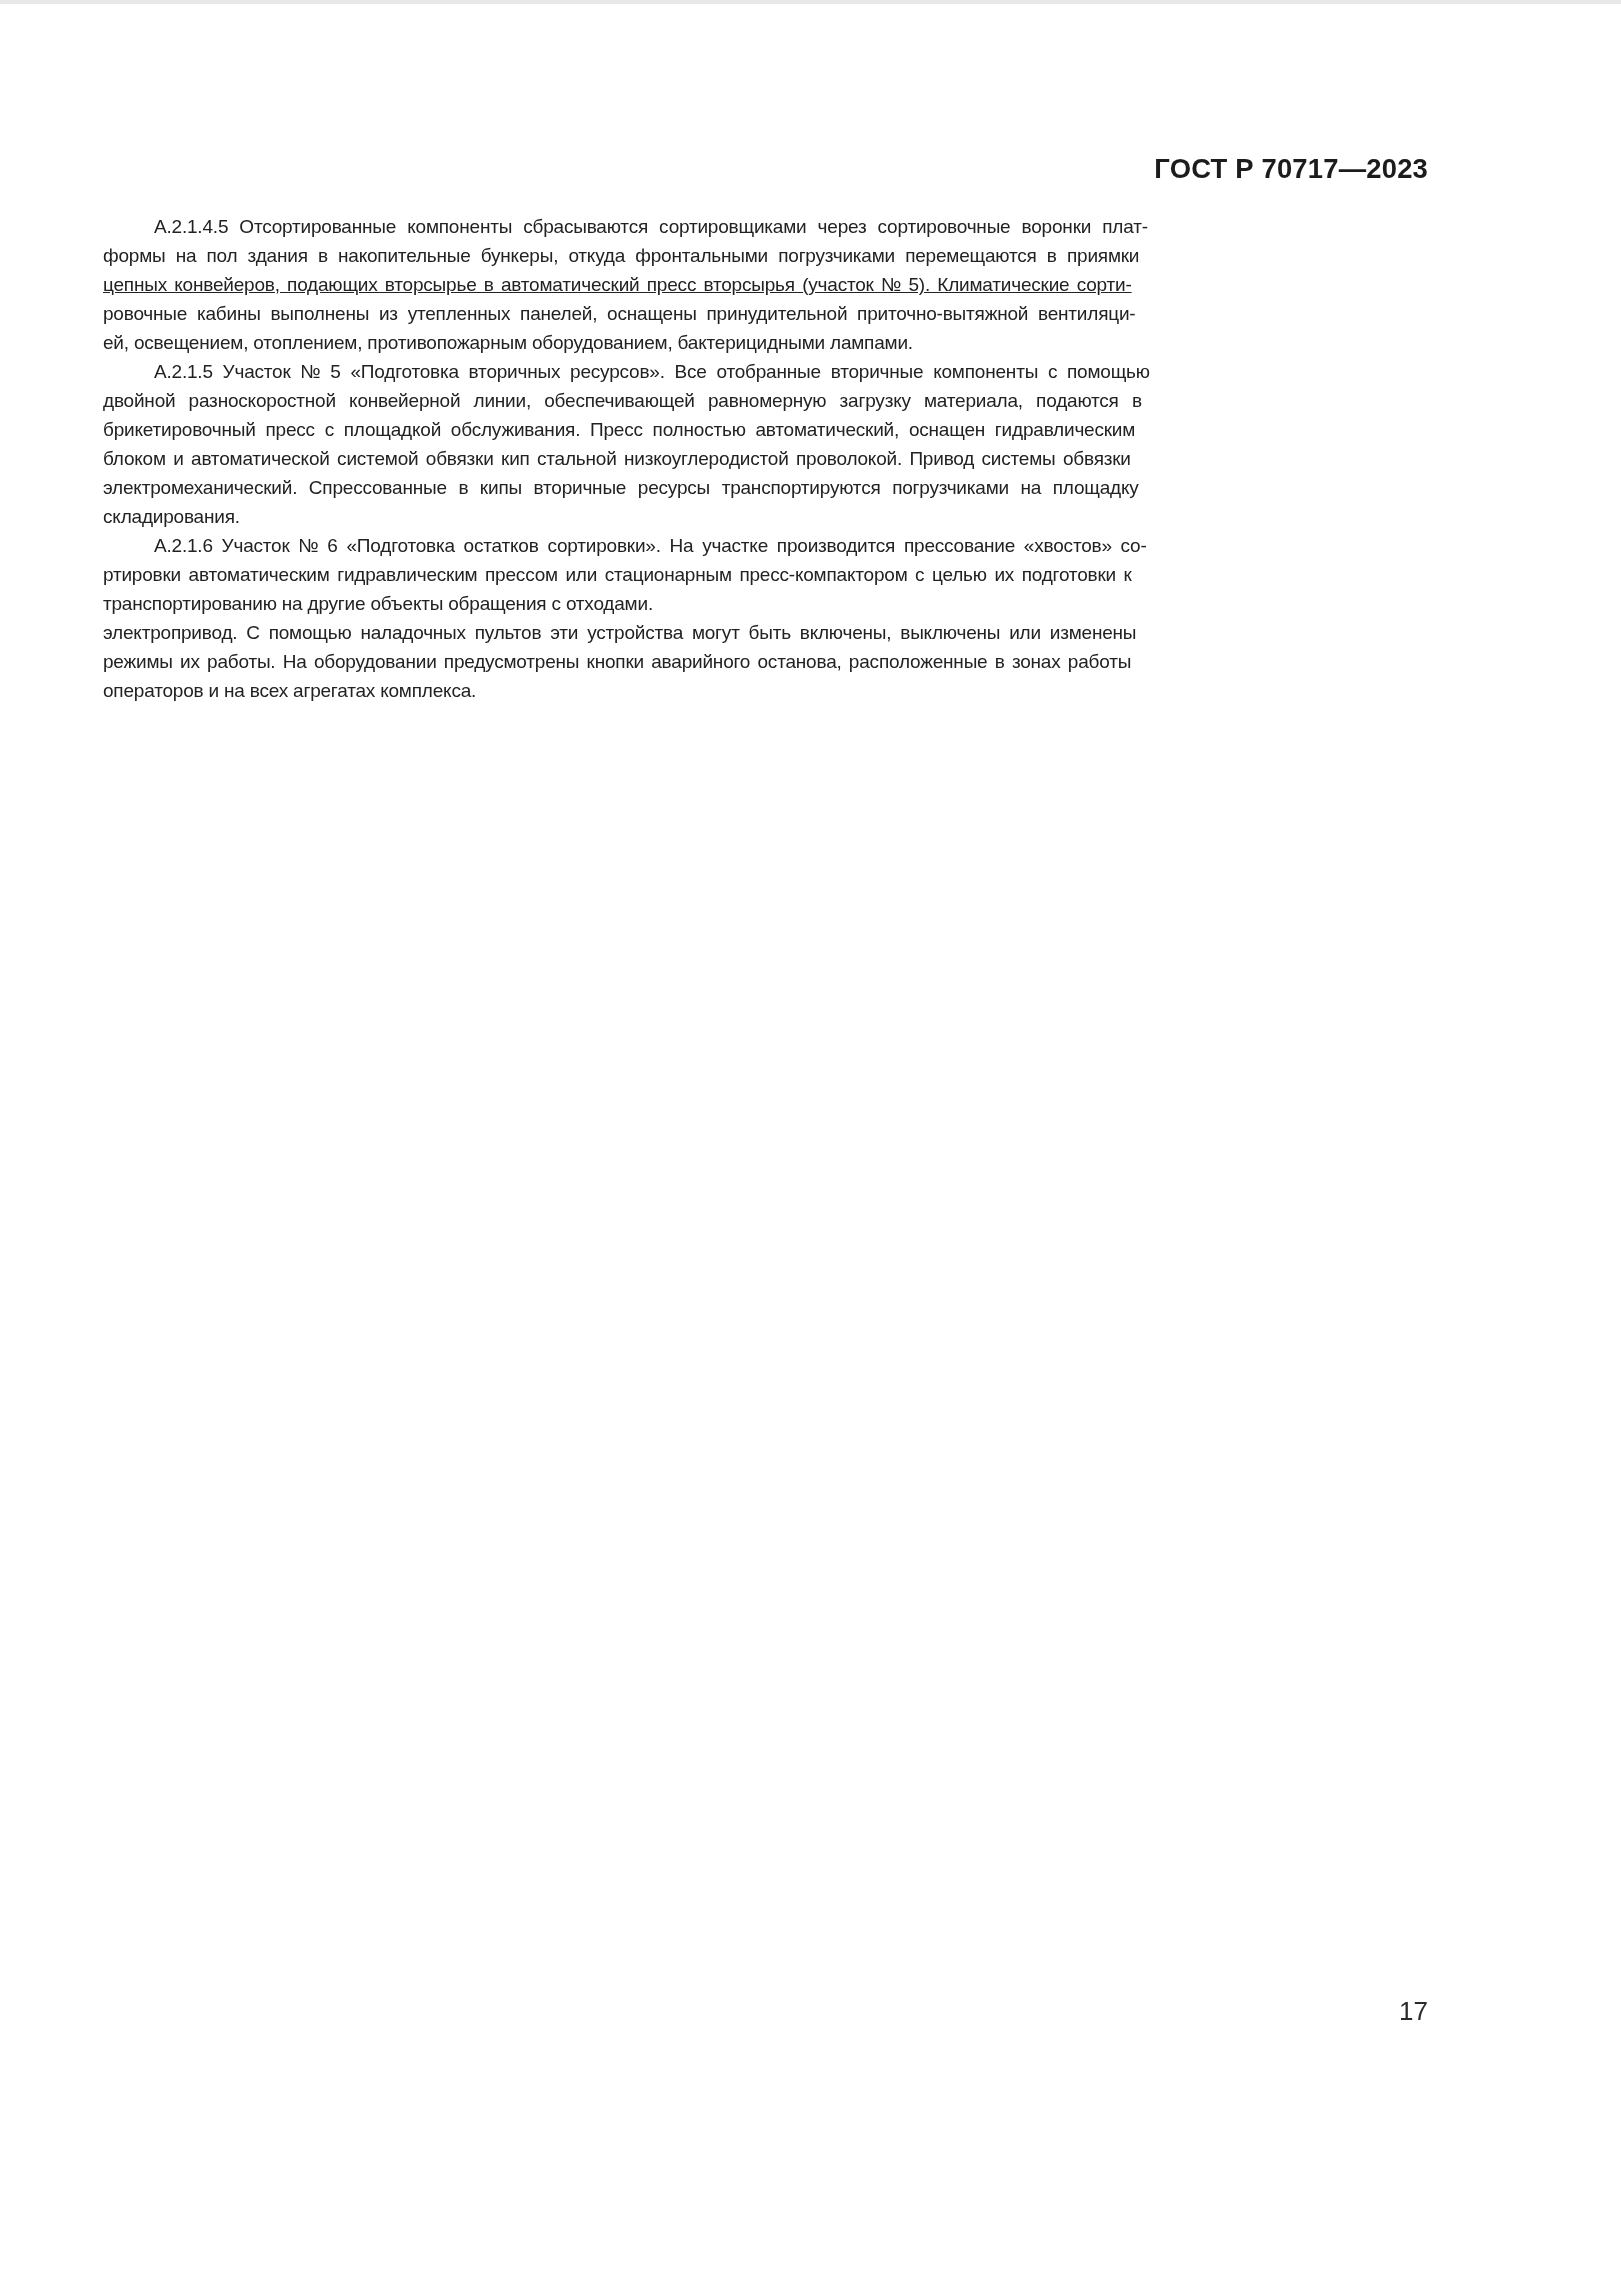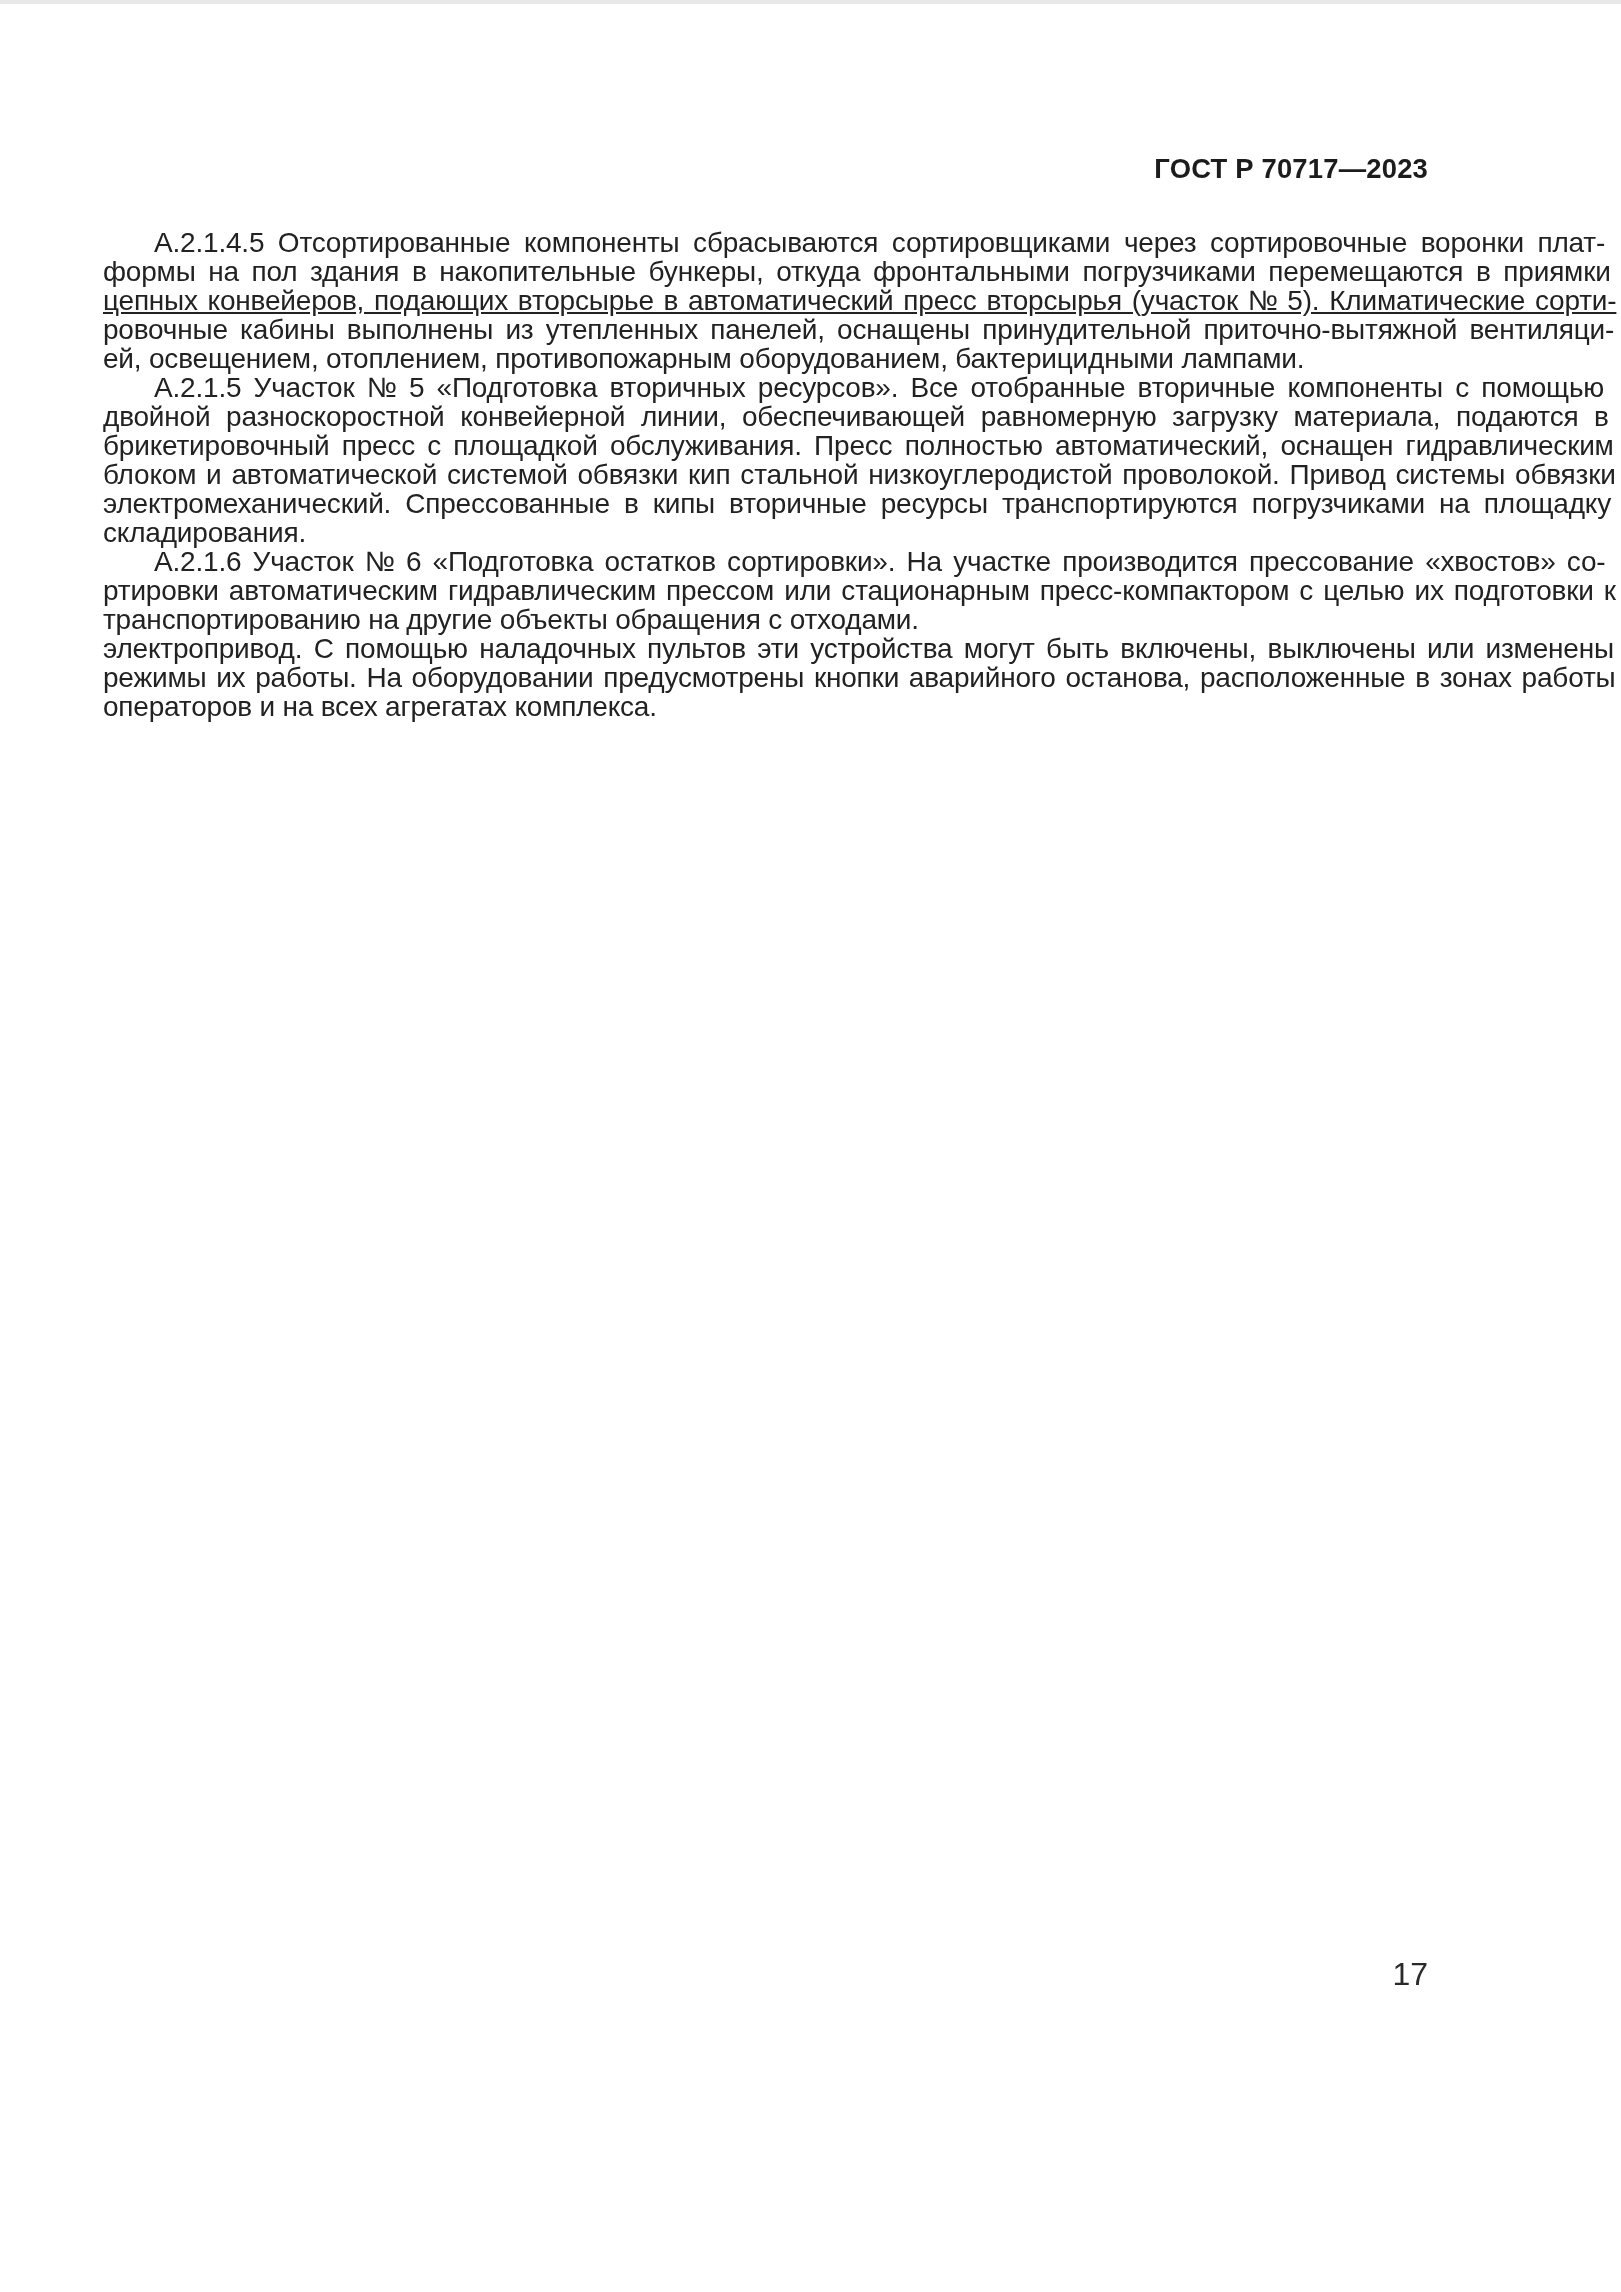--- a/index.html
+++ b/index.html
@@ -22,44 +22,44 @@
     top: 149px;
     right: 193px;
     font-size: 27.4px;
     font-weight: bold;
     letter-spacing: 0.2px;
     color: #1c1c1c;
     white-space: nowrap;
   }
   .doc-body {
     position: absolute;
-    top: 224px;
+    top: 208px;
     left: 103px;
     width: 1325px;
-    font-size: 28px;
+    font-size: 19px;
     letter-spacing: -0.2px;
     line-height: 29px;
     color: #222222;
   }
   .doc-line {
     white-space: nowrap;
     height: 29px;
   }
   .doc-line.first {
     padding-left: 51px;
   }
   .doc-line span {
     display: inline-block;
     white-space: nowrap;
   }
   .doc-footer {
     position: absolute;
-    top: 1952px;
+    top: 1992px;
     right: 193px;
-    font-size: 32px;
+    font-size: 26px;
     color: #2a2a2a;
     white-space: nowrap;
   }
 </style>
 </head>
 <body>
 
 <div class="page">
   <div class="doc-header">ГОСТ Р 70717—2023</div>
 

